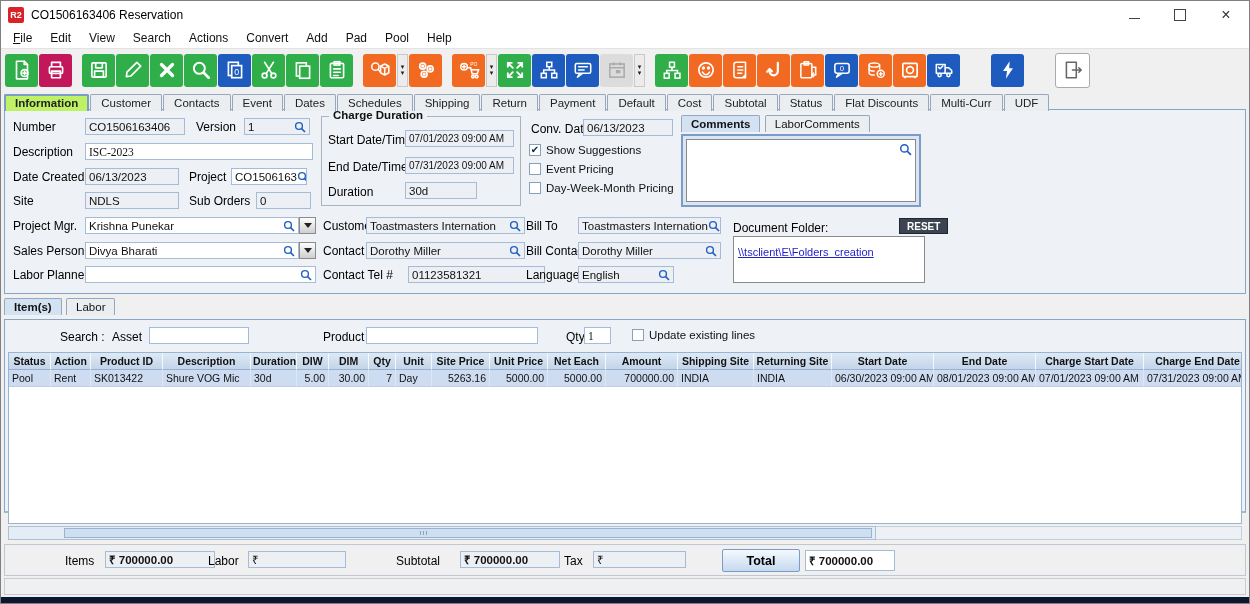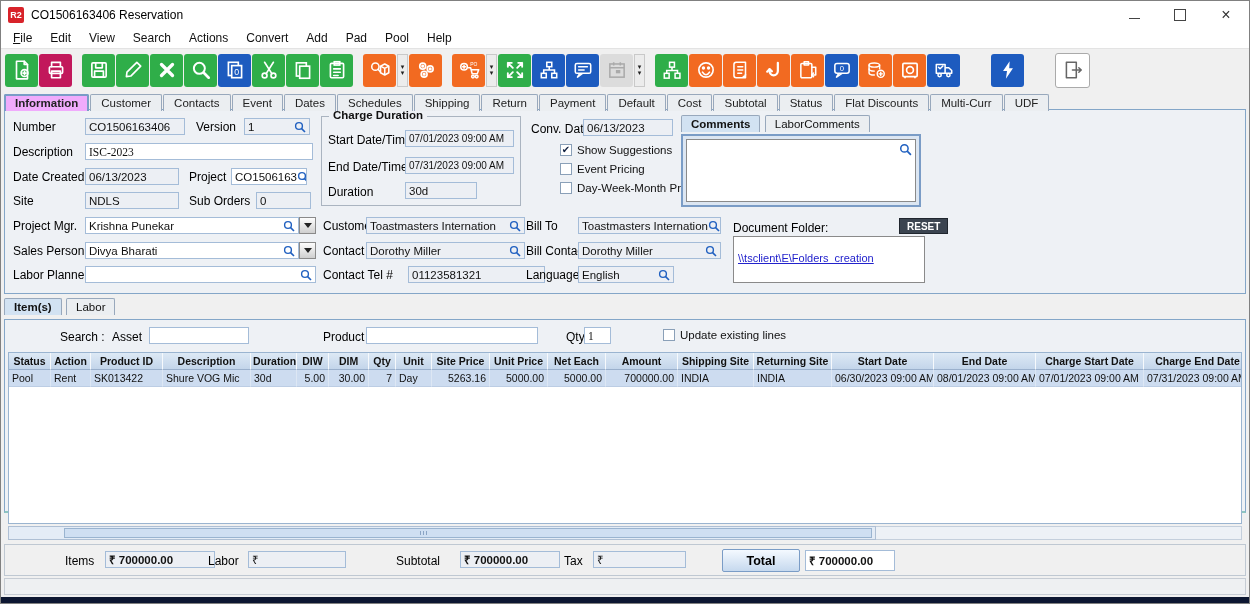--- a/index.html
+++ b/index.html
@@ -26,54 +26,54 @@
   .tb svg{width:22px;height:22px;}
   .tb.green{background:#2fae49}.tb.red{background:#c2185b}.tb.blue{background:#1d5bbf}
   .tb.orange{background:#f26a21}.tb.gray{background:#dcdcdc}.tb.white{background:#fff;border:1px solid #aaa;}
   .dd{width:11px;height:33px;background:#ececec;border:1px solid #c9c9c9;box-sizing:border-box;
       display:flex;flex-direction:column;align-items:center;justify-content:center;font-size:7px;line-height:6px;color:#222;margin-right:1px;flex:none;}
   .gap{width:9px;flex:none;}.gap-lg{width:30px;flex:none;}
   
   .tabbar{height:20px;display:flex;align-items:flex-end;padding-left:3px;position:relative;z-index:2;}
   .tab{padding:2.5px 10px 2px;font-size:11.5px;background:#ebeef1;border:1px solid #98a8bc;border-bottom:none;
        margin-right:1px;border-radius:2px 2px 0 0;color:#222;white-space:nowrap;}
-  .tab.active{background:#f0abfc;font-weight:bold;border:2px solid #7a9cc6;border-bottom:none;padding:1.5px 9px 2px;margin-top:32px;}
+  .tab.active{background:#bef264;font-weight:bold;border:2px solid #7a9cc6;border-bottom:none;padding:1.5px 9px 2px;margin-top:32px;}
   
   .info-panel{position:absolute;left:3px;right:3px;top:108px;height:185px;background:#eef1f5;
               border:1px solid #84a6c8;box-sizing:border-box;}
   .items-tabbar{position:absolute;left:3px;top:297px;}
   .items-panel{position:absolute;left:3px;right:3px;top:318px;height:194px;background:#eef1f5;
                border:1px solid #84a6c8;border-bottom:2px solid #8ec6c0;box-sizing:border-box;}
   .lbl{position:absolute;font-size:12px;color:#000;white-space:nowrap;}
   .fld{position:absolute;height:17px;background:#eceff4;border:1px solid #a4bcd8;font-size:11.5px;
        padding:0 3px;display:flex;align-items:center;color:#111;box-sizing:border-box;white-space:nowrap;overflow:hidden;}
   .fld.white{background:#fff;}
   .fld.fs10{font-size:10px;}
   .fld.bold{font-weight:bold;}
   input.fld{font-family:Liberation Serif, serif;}
   .mag{margin-left:auto;flex:none;}
   .magabs{position:absolute;}
   .combo-btn{position:absolute;width:17px;height:17px;background:linear-gradient(#fdfdfd,#cfcfcf);
              border:1px solid #8a8a8a;box-sizing:border-box;display:flex;align-items:center;justify-content:center;}
   .combo-btn::after{content:"";border-left:4px solid transparent;border-right:4px solid transparent;border-top:5px solid #222;}
   .groupbox{position:absolute;border:1px solid #aab4c0;}
   .legend{position:absolute;top:-8px;left:7px;background:#eef1f5;padding:0 4px;font-weight:bold;font-size:11.5px;}
-  .cbrow{position:absolute;display:flex;align-items:center;gap:5px;font-size:11.5px;white-space:nowrap;margin-left:31px;}
+  .cbrow{position:absolute;display:flex;align-items:center;gap:5px;font-size:11.5px;white-space:nowrap;}
   .cb{width:12px;height:12px;background:#fff;border:1px solid #8aa0b8;box-sizing:border-box;flex:none;
       display:flex;align-items:center;justify-content:center;font-size:10px;color:#102040;line-height:10px;}
   .cb.on::after{content:"✔";}
   .subtab{display:inline-block;padding:2px 9px;font-size:11.5px;background:#ebeef1;border:1px solid #98a8bc;
           border-bottom:none;border-radius:2px 2px 0 0;margin-right:1px;}
   .subtab.active{background:#d2e2f2;font-weight:bold;}
   .comments-pane{position:absolute;border:2px solid #7a9cc6;background:#dce6f2;box-sizing:border-box;}
   .comments-inner{position:absolute;inset:3px;background:#fff;border:1px solid #8a8a8a;}
   .comments-inner textarea{position:absolute;inset:0;border:none;resize:none;background:transparent;outline:none;}
   .reset-btn{position:absolute;background:#3b4450;color:#fff;font-size:10px;font-weight:bold;
              border:1px solid #20262e;padding:1px 7px;height:16px;box-sizing:border-box;font-family:"Liberation Sans",sans-serif;}
-  .linkbox{position:absolute;background:#fff;border:1px solid #8a8a8a;box-sizing:border-box;padding:14px 4px;}
+  .linkbox{position:absolute;background:#fff;border:1px solid #8a8a8a;box-sizing:border-box;padding:8px 4px;}
   .linkbox a{color:#2222cc;font-size:11px;text-decoration:underline;}
   
   .tablewrap{position:absolute;left:3px;right:3px;top:32px;height:172px;background:#fff;
              border:1px solid #9ab4d0;box-sizing:border-box;overflow:hidden;}
   .thead,.trow{display:flex;width:1247px;}
   .th{background:linear-gradient(#dde9f5,#c3d5ea);border-right:1px solid #f6f9fc;border-bottom:1px solid #9ab0cc;
       font-weight:bold;font-size:10.5px;text-align:center;padding:2px 2px;box-sizing:border-box;white-space:nowrap;overflow:hidden;flex:none;}
   .td{background:#cddcf0;border-right:1px solid #dde7f4;border-bottom:1px solid #bccde4;
       font-size:10.5px;padding:2px 3px;box-sizing:border-box;white-space:nowrap;overflow:hidden;flex:none;}
   .td.r,.th.r-h{text-align:right;}

